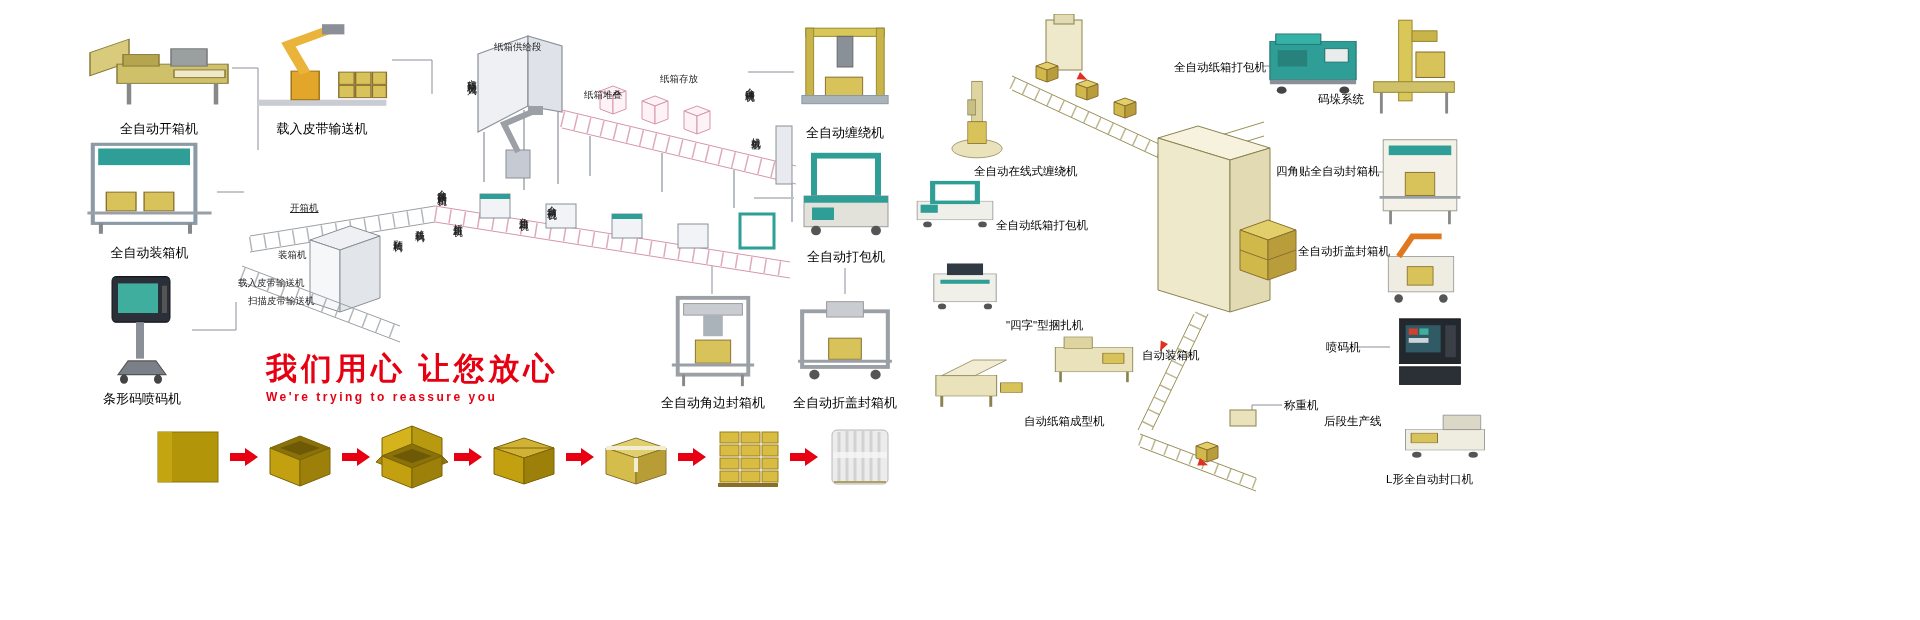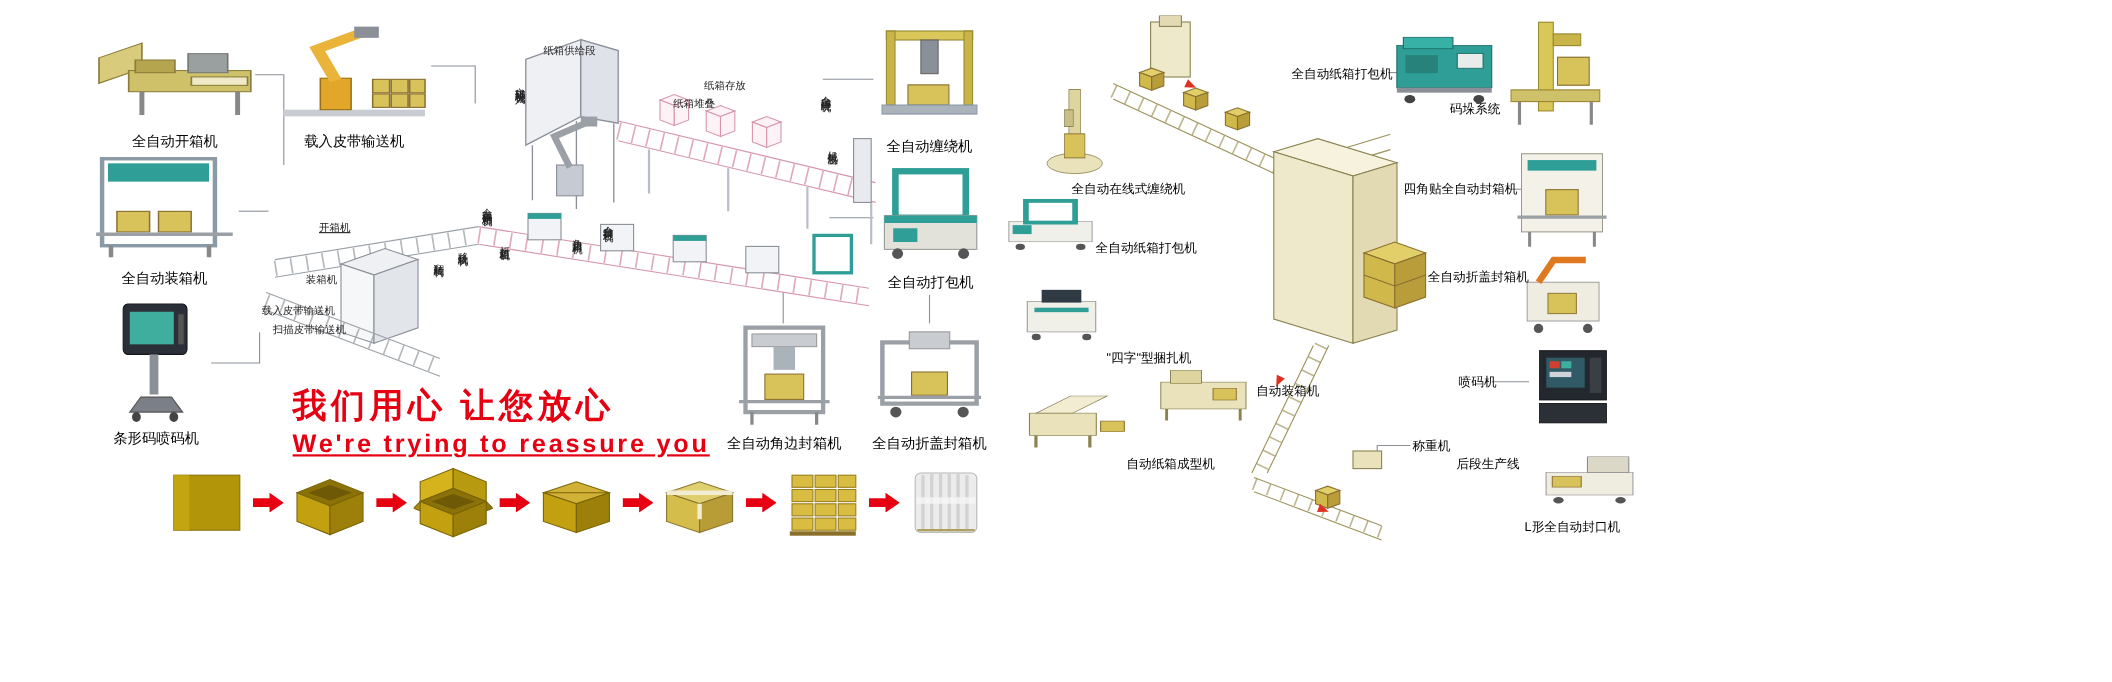--- a/index.html
+++ b/index.html
@@ -10,22 +10,22 @@
   .machine svg { display:block; width:100%; height:100%; }
   .machine figcaption {
     position:absolute; top:100%; left:-28px; right:-28px; margin-top:4px;
     text-align:center; font-size:13px; color:#000; white-space:nowrap;
   }
   .lbl { position:absolute; font-size:11.5px; color:#000; white-space:nowrap; }
   .lbl-sm { position:absolute; font-size:9.5px; color:#222; white-space:nowrap; line-height:1.15; }
   .vert { writing-mode:vertical-rl; letter-spacing:1px; }
   .slogan-cn { position:absolute; left:266px; top:348px; font-size:31px; font-weight:bold;
                color:#e60012; letter-spacing:4px; white-space:nowrap; }
-  .slogan-en { position:absolute; left:266px; top:390px; font-size:23px; font-weight:bold;
-               color:#e60012; letter-spacing:2.5px; white-space:nowrap;text-decoration:underline; }
+  .slogan-en { position:absolute; left:266px; top:390px; font-size:12px; font-weight:bold;
+               color:#e60012; letter-spacing:2.5px; white-space:nowrap; }
   .step, .arrow { position:absolute; }
 </style>
 </head>
 <body>
 
 <div class="canvas">
 
   <svg class="bgsvg" width="1920" height="620">
     <g stroke="#8a8f98" stroke-width="1" fill="none">
       <path d="M232,68 H258 V150"></path>
@@ -405,22 +405,22 @@
   <span class="lbl" style="left:1284px; top:398px;">称重机</span>
   <span class="lbl" style="left:1324px; top:414px;">后段生产线</span>
   <span class="lbl" style="left:1386px; top:472px;">L形全自动封口机</span>
   <span class="lbl" style="left:974px;  top:164px;">全自动在线式缠绕机</span>
   <span class="lbl" style="left:996px;  top:218px;">全自动纸箱打包机</span>
   <span class="lbl" style="left:1006px; top:318px;">"四字"型捆扎机</span>
   <span class="lbl" style="left:1142px; top:348px;">自动装箱机</span>
   <span class="lbl" style="left:1024px; top:414px;font-family:Liberation Serif, serif;">自动纸箱成型机</span>
 
   <span class="lbl-sm" style="left:494px; top:42px;">纸箱供给段</span>
-  <span class="lbl-sm" style="left:612px; top:90px;">纸箱堆叠</span>
-  <span class="lbl-sm" style="left:640px; top:74px;text-align:center;">纸箱存放</span>
+  <span class="lbl-sm" style="left:584px; top:90px;">纸箱堆叠</span>
+  <span class="lbl-sm" style="left:660px; top:74px;text-align:center;">纸箱存放</span>
   <span class="lbl-sm vert" style="left:466px; top:72px;">六轴码垛机械人</span>
   <span class="lbl-sm vert" style="left:750px; top:130px;">机械载出</span>
   <span class="lbl-sm" style="left:290px; top:203px;text-decoration:underline;">开箱机</span>
   <span class="lbl-sm" style="left:278px; top:250px;">装箱机</span>
   <span class="lbl-sm vert" style="left:436px; top:182px;">全自动条码粘贴机</span>
   <span class="lbl-sm vert" style="left:392px; top:232px;">翻转机构</span>
   <span class="lbl-sm vert" style="left:414px; top:222px;">移载机构</span>
   <span class="lbl-sm vert" style="left:452px; top:216px;">折盖封箱机</span>
   <span class="lbl-sm vert" style="left:518px; top:210px;">角边封箱机</span>
   <span class="lbl-sm vert" style="left:546px; top:198px;">全自动打包机</span>

